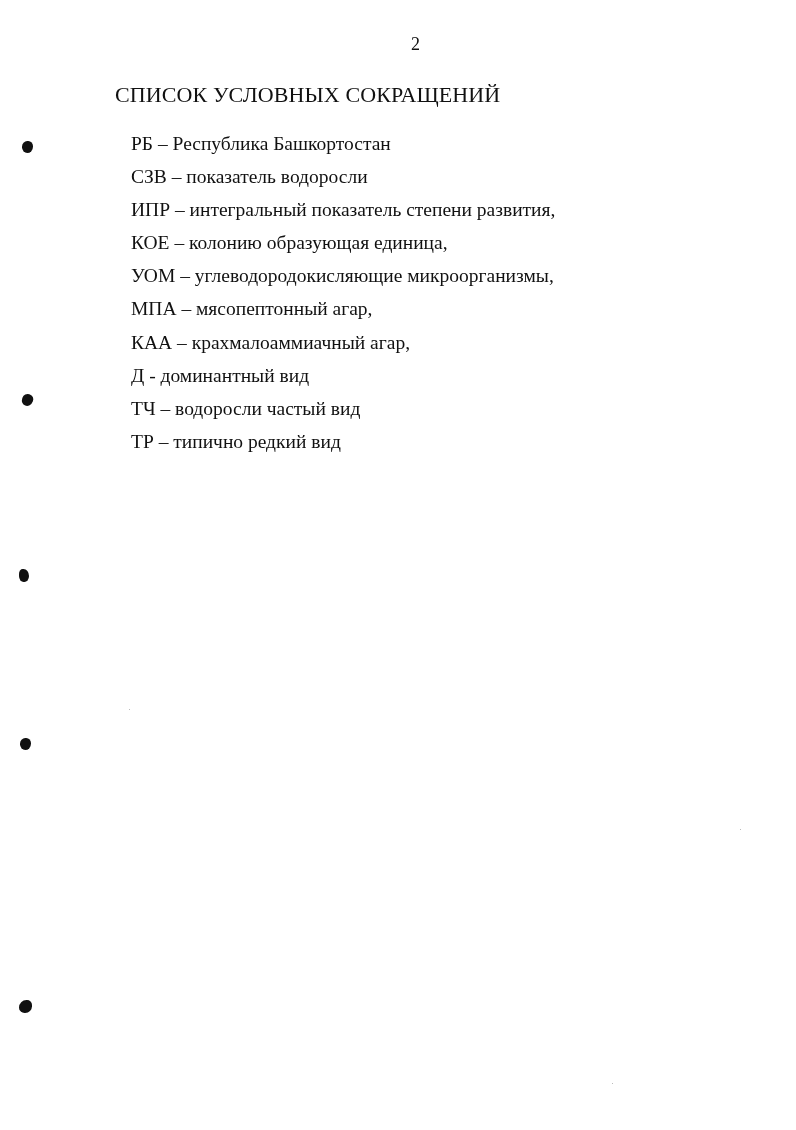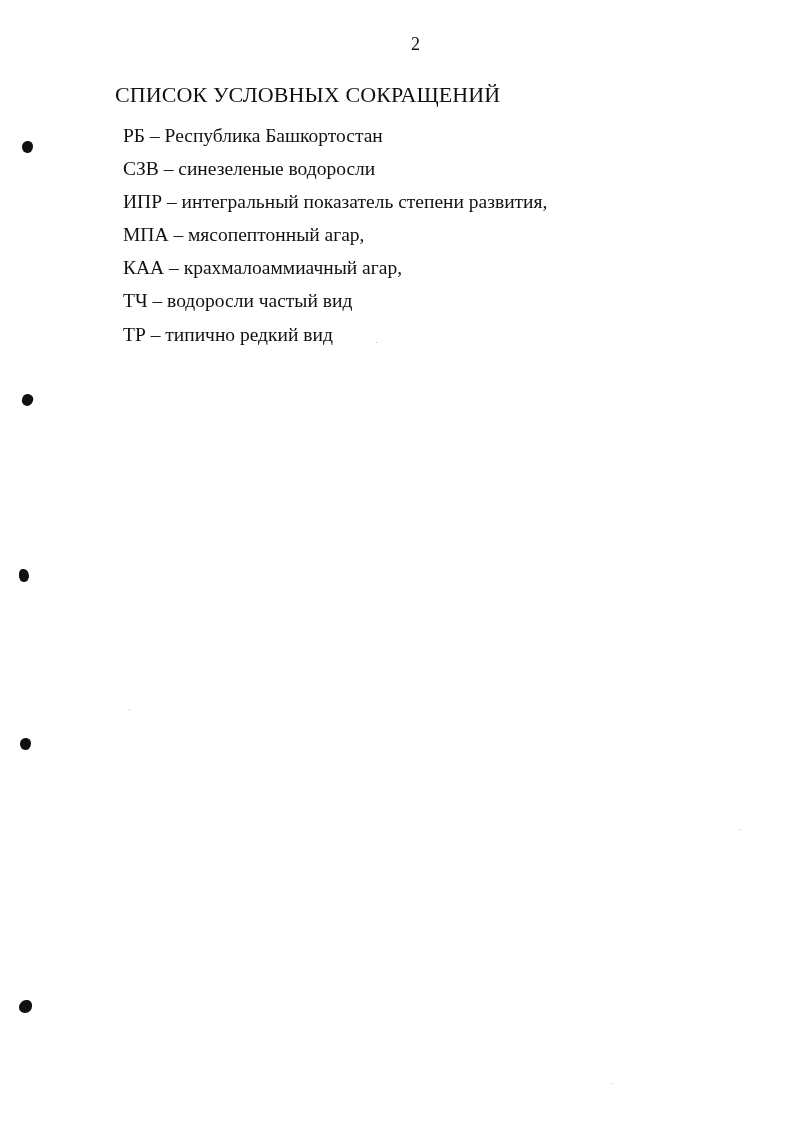--- a/index.html
+++ b/index.html
@@ -28,21 +28,21 @@
       top: 83px;
       font-size: 22px;
       line-height: 24px;
       letter-spacing: 0.1px;
       white-space: nowrap;
     }
     .abbr-list {
       position: absolute;
       left: 115px;
       top: 116px;
-      margin: 8px;
+      margin: 16px;
       padding: 0;
       list-style: none;
     }
     .abbr-item {
       font-size: 19.5px;
       height: 33.1px;
       line-height: 24px;
       white-space: nowrap;
     }
     .hole {
@@ -66,24 +66,27 @@
   </style>
 </head>
 <body>
 
 <div class="page-number">2</div>
 
 <div class="title">СПИСОК УСЛОВНЫХ СОКРАЩЕНИЙ</div>
 
 <ul class="abbr-list">
   <li class="abbr-item">РБ – Республика Башкортостан</li>
-  <li class="abbr-item">СЗВ – синезеленые водоросли</li>
+  <li class="abbr-item">СЗВ – показатель водоросли</li>
   <li class="abbr-item">ИПР – интегральный показатель степени развития,</li>
+  <li class="abbr-item">КОЕ – колонию образующая единица,</li>
+  <li class="abbr-item">УОМ – углеводородокисляющие микроорганизмы,</li>
   <li class="abbr-item">МПА – мясопептонный агар,</li>
   <li class="abbr-item">КАА – крахмалоаммиачный агар,</li>
+  <li class="abbr-item">Д - доминантный вид</li>
   <li class="abbr-item">ТЧ – водоросли частый вид</li>
   <li class="abbr-item">ТР – типично редкий вид</li>
 </ul>
 
 <div class="hole h1"></div>
 <div class="hole h2"></div>
 <div class="hole h3"></div>
 <div class="hole h4"></div>
 <div class="hole h5"></div>
 

